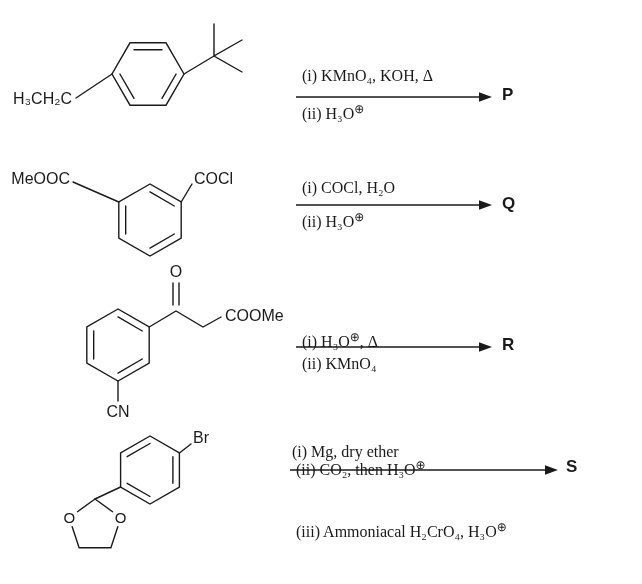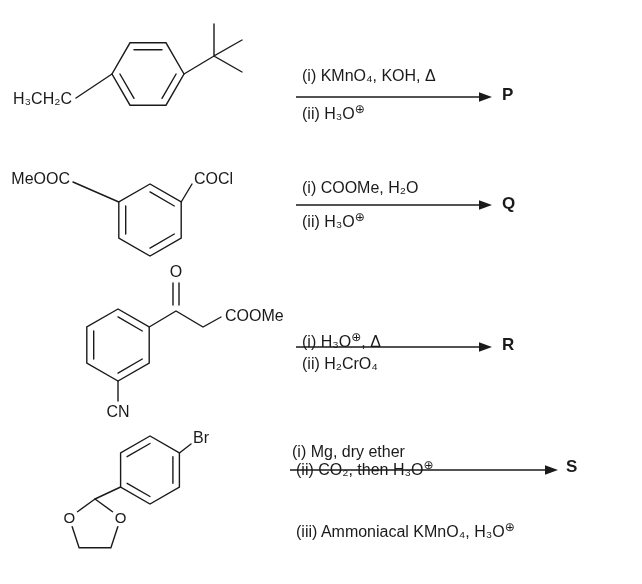--- a/index.html
+++ b/index.html
@@ -7,21 +7,21 @@
     width:642px;height:584px;position:relative;overflow:hidden;
     background:#ffffff;color:#1a1a1a;
     font-family:"Liberation Sans","DejaVu Sans",sans-serif;
   }
   svg{position:absolute;left:0;top:0;}
   .bond{stroke:#1a1a1a;stroke-width:1.4;fill:none;stroke-linecap:round;}
   .arrowline{stroke:#1a1a1a;stroke-width:1.3;fill:none;}
   .arrowhead{fill:#1a1a1a;stroke:none;}
   svg text{font-family:"Liberation Sans","DejaVu Sans",sans-serif;font-size:16px;fill:#1a1a1a;}
   svg text.atom-sm{font-size:15px;}
-  .cond{position:absolute;font-size:16px;white-space:nowrap;line-height:20px;}
+  .cond{position:absolute;font-size:16px;white-space:nowrap;line-height:20px;font-family:Liberation Serif, serif;}
   .sup{font-size:12px;position:relative;top:-6px;}
   .prod{position:absolute;font-weight:bold;font-size:17px;line-height:18px;}
 </style>
 </head>
 <body>
 
 <svg width="642" height="584" viewBox="0 0 642 584">
 
   <g>
     <path class="bond" d="M184,74 L166,42.8 L130,42.8 L112,74 L130,105.2 L166,105.2 Z"></path>
@@ -77,24 +77,24 @@
   <g>
     <path class="arrowline" d="M290,470 L546,470"></path>
     <polygon class="arrowhead" points="558,470 545,465.2 545,474.8"></polygon>
   </g>
 </svg>
 
 <div class="cond" style="left:302px;top:66px"><span>(i) KMnO₄, KOH, Δ</span></div>
 <div class="cond" style="left:302px;top:104px"><span>(ii) H₃O</span><span class="sup">⊕</span></div>
 <div class="prod" style="left:502px;top:86px">P</div>
 
-<div class="cond" style="left:302px;top:178px"><span>(i) COOMe, H₂O</span></div>
+<div class="cond" style="left:302px;top:178px"><span>(i) COCl, H₂O</span></div>
 <div class="cond" style="left:302px;top:212px"><span>(ii) H₃O</span><span class="sup">⊕</span></div>
 <div class="prod" style="left:502px;top:195px">Q</div>
 
 <div class="cond" style="left:302px;top:332px"><span>(i) H₃O</span><span class="sup">⊕</span><span>, Δ</span></div>
-<div class="cond" style="left:302px;top:354px"><span>(ii) H₂CrO₄</span></div>
+<div class="cond" style="left:302px;top:354px"><span>(ii) KMnO₄</span></div>
 <div class="prod" style="left:502px;top:336px">R</div>
 
 <div class="cond" style="left:292px;top:442px"><span>(i) Mg, dry ether</span></div>
 <div class="cond" style="left:296px;top:460px"><span>(ii) CO₂, then H₃O</span><span class="sup">⊕</span></div>
-<div class="cond" style="left:296px;top:522px"><span>(iii) Ammoniacal KMnO₄, H₃O</span><span class="sup">⊕</span></div>
+<div class="cond" style="left:296px;top:522px"><span>(iii) Ammoniacal H₂CrO₄, H₃O</span><span class="sup">⊕</span></div>
 <div class="prod" style="left:566px;top:458px">S</div>
 
 </body></html>

